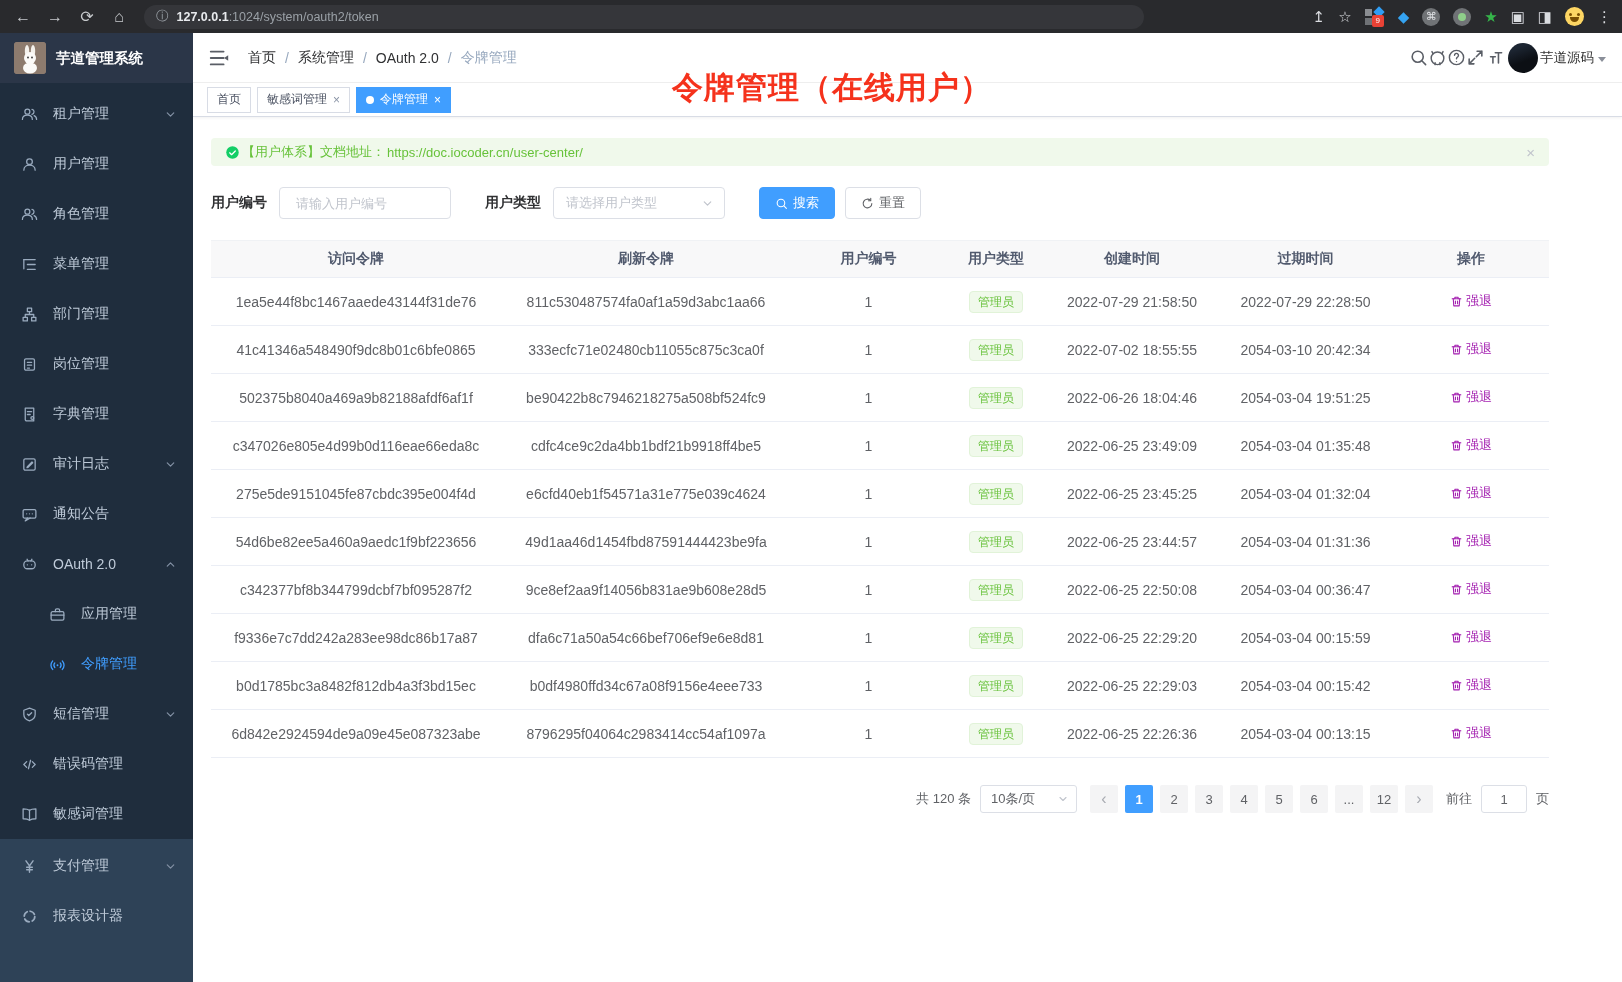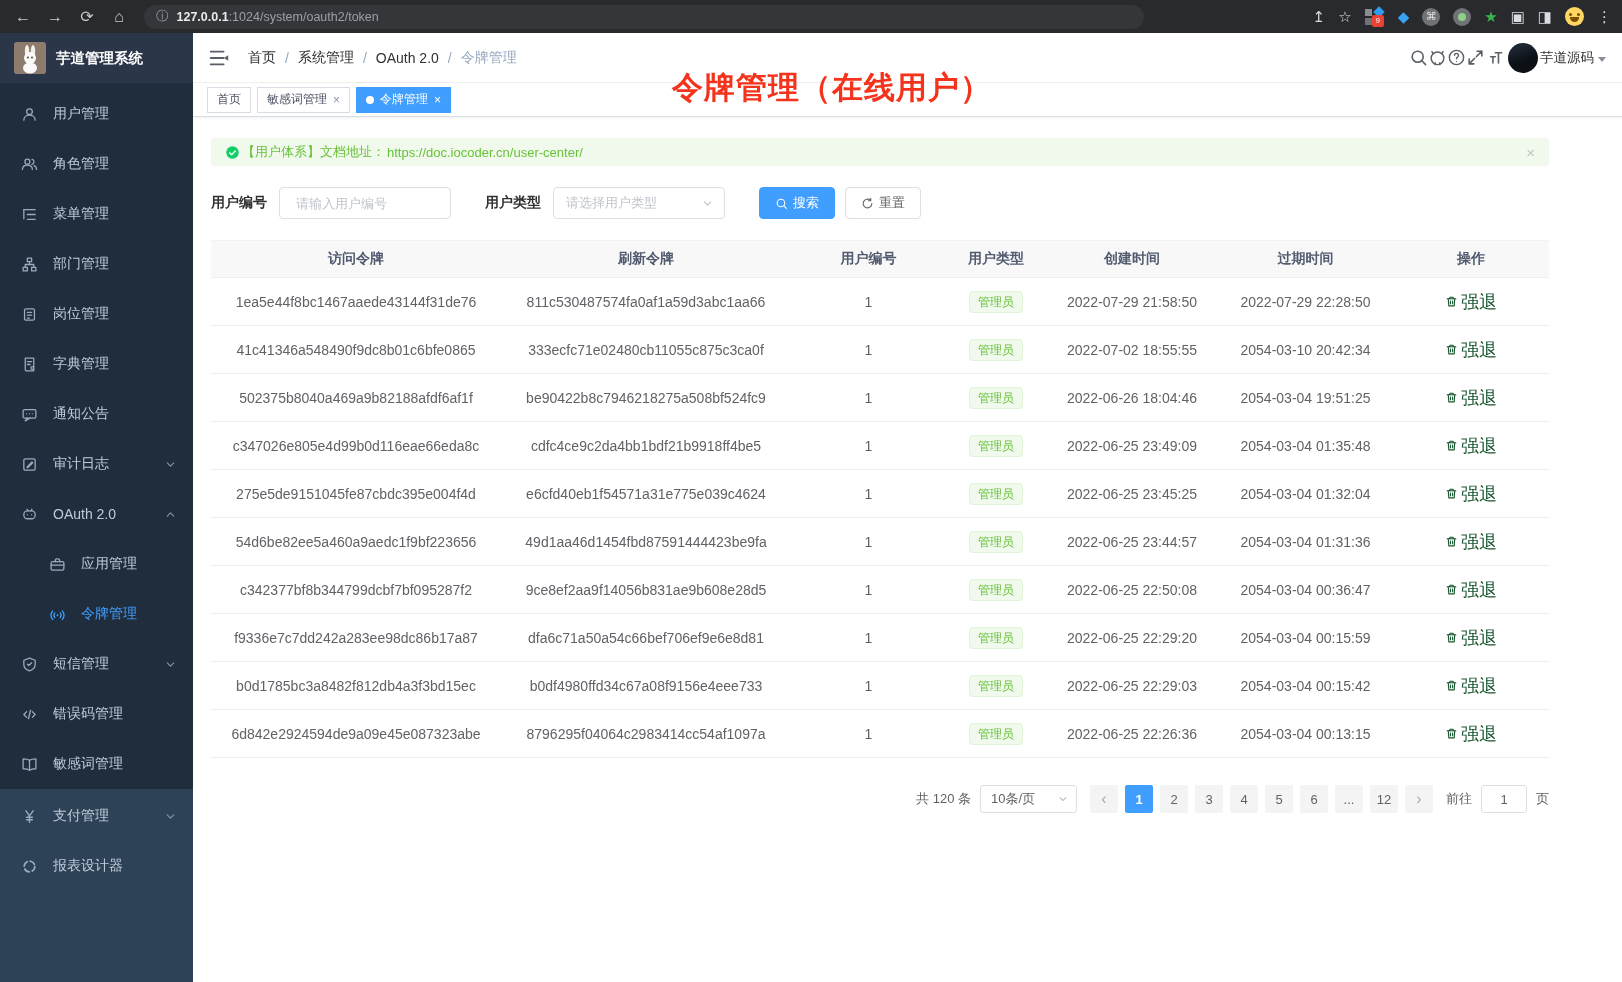--- a/index.html
+++ b/index.html
@@ -99,21 +99,21 @@
   .btn .bicon { width:13px; height:13px; }
 
   table.grid { width:1338px; border-collapse:collapse; margin-top:21px; font-size:14px; table-layout:fixed; }
   table.grid th { background:#f8f8f9; color:#515a6e; font-weight:bold; height:37px; text-align:center;
                   border-top:1px solid #f0f2f5; border-bottom:1px solid #ebeef5; }
   table.grid td { height:48px; text-align:center; color:#606266; border-bottom:1px solid #ebeef5; overflow:hidden; white-space:nowrap; }
   .c-access { width:290px; } .c-refresh { width:290px; } .c-uid { width:155px; } .c-utype { width:100px; }
   .c-created { width:172px; } .c-expires { width:175px; } .c-action { width:156px; }
   .badge { display:inline-block; background:#f0f9eb; border:1px solid #e1f3d8; color:#67c23a;
            font-size:12px; border-radius:4px; padding:2px 8px; line-height:16px; }
-  .act-link { color:#14532d; font-size:18px; cursor:pointer; display:inline-flex; align-items:center; gap:3px; text-decoration:none; }
+  .act-link { color:#a21caf; font-size:13px; cursor:pointer; display:inline-flex; align-items:center; gap:3px; text-decoration:none; }
   .act-link .bicon { width:13px; height:13px; }
 
   .pager { width:1338px; margin-top:27px; display:flex; align-items:center; justify-content:flex-end; gap:9px;
            font-size:13px; color:#606266; }
   .psel { width:97px; height:28px; border:1px solid #dcdfe6; border-radius:3px; display:flex; align-items:center;
           padding:0 7px 0 10px; color:#606266; cursor:pointer; }
   .psel .chev { width:12px; height:12px; margin-left:auto; color:#c0c4cc; }
   .pbtns { display:flex; align-items:center; gap:7px; margin:0 4px; }
   .pbtn { min-width:28px; height:28px; background:#f4f4f5; border-radius:2px; border:none; font-size:13px;
           color:#606266; display:flex; align-items:center; justify-content:center; cursor:pointer; font-family:inherit; }
@@ -295,20 +295,29 @@
     <aside class="sidebar">
       <div class="logo-row">
         <svg class="logo-img">
             <use href="#i-rabbit"></use>
           </svg>
         <span class="logo-title">芋道管理系统</span>
       </div>
       <div class="menu">
           <div class="menu-item">
             <svg class="mi">
+              <use href="#i-users"></use>
+            </svg>
+            <span class="mlabel">租户管理</span>
+            <svg class="chev down">
+              <use href="#i-chev"></use>
+            </svg>
+          </div>
+          <div class="menu-item">
+            <svg class="mi">
               <use href="#i-user"></use>
             </svg>
             <span class="mlabel">用户管理</span>
           </div>
           <div class="menu-item">
             <svg class="mi">
               <use href="#i-users"></use>
             </svg>
             <span class="mlabel">角色管理</span>
           </div>
@@ -328,35 +337,35 @@
             <svg class="mi">
               <use href="#i-post"></use>
             </svg>
             <span class="mlabel">岗位管理</span>
           </div>
           <div class="menu-item">
             <svg class="mi">
               <use href="#i-dict"></use>
             </svg>
             <span class="mlabel">字典管理</span>
-          </div>
-          <div class="menu-item">
-            <svg class="mi">
-              <use href="#i-notice"></use>
-            </svg>
-            <span class="mlabel">通知公告</span>
           </div>
           <div class="menu-item">
             <svg class="mi">
               <use href="#i-audit"></use>
             </svg>
             <span class="mlabel">审计日志</span>
             <svg class="chev down">
               <use href="#i-chev"></use>
             </svg>
+          </div>
+          <div class="menu-item">
+            <svg class="mi">
+              <use href="#i-notice"></use>
+            </svg>
+            <span class="mlabel">通知公告</span>
           </div>
           <div class="menu-item">
             <svg class="mi">
               <use href="#i-oauth"></use>
             </svg>
             <span class="mlabel">OAuth 2.0</span>
             <svg class="chev up">
               <use href="#i-chev"></use>
             </svg>
           </div>

